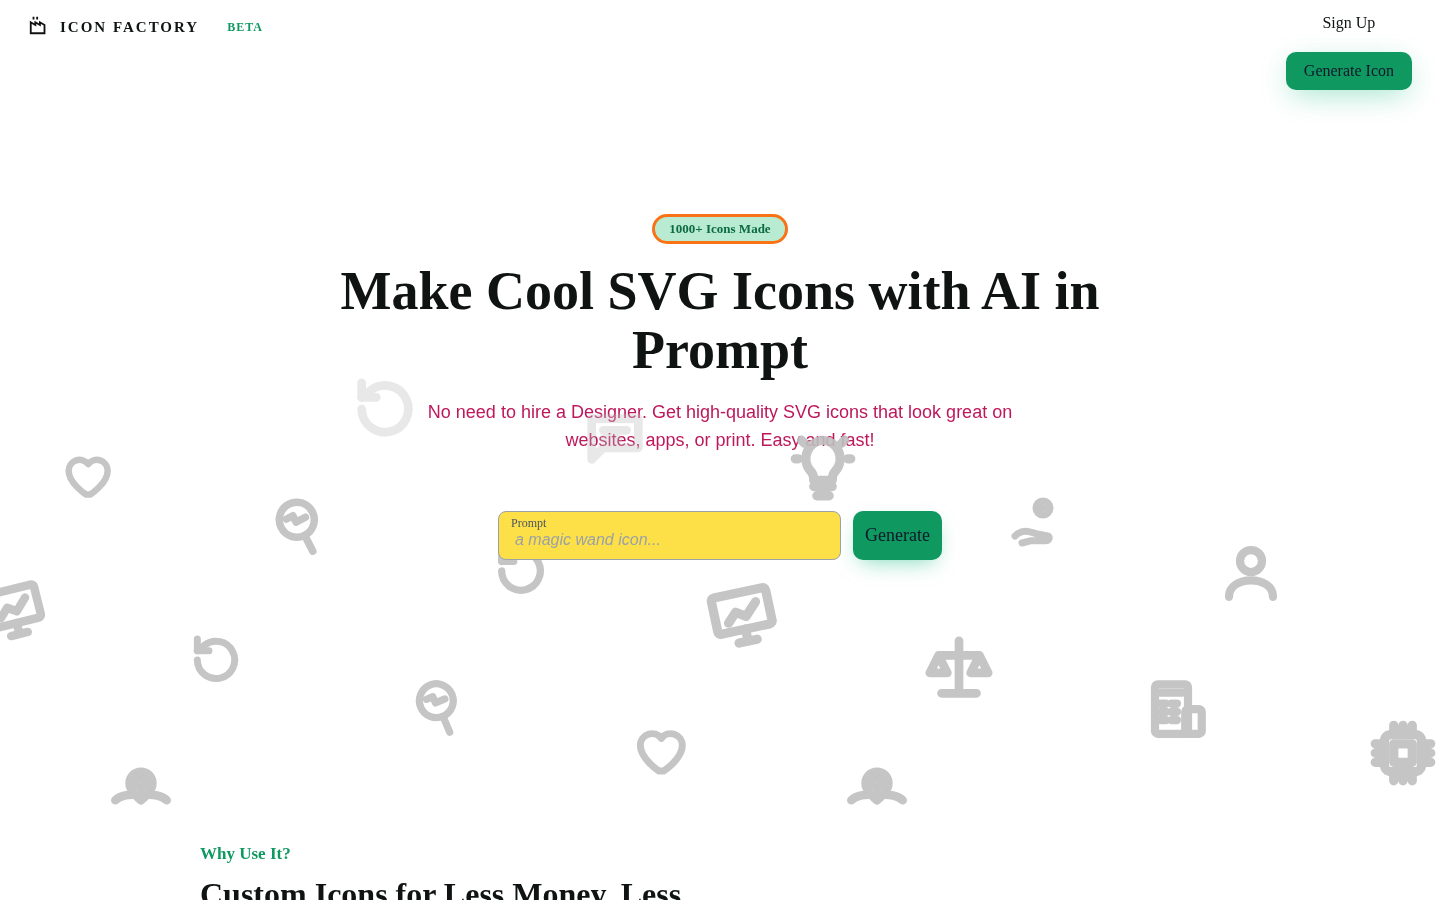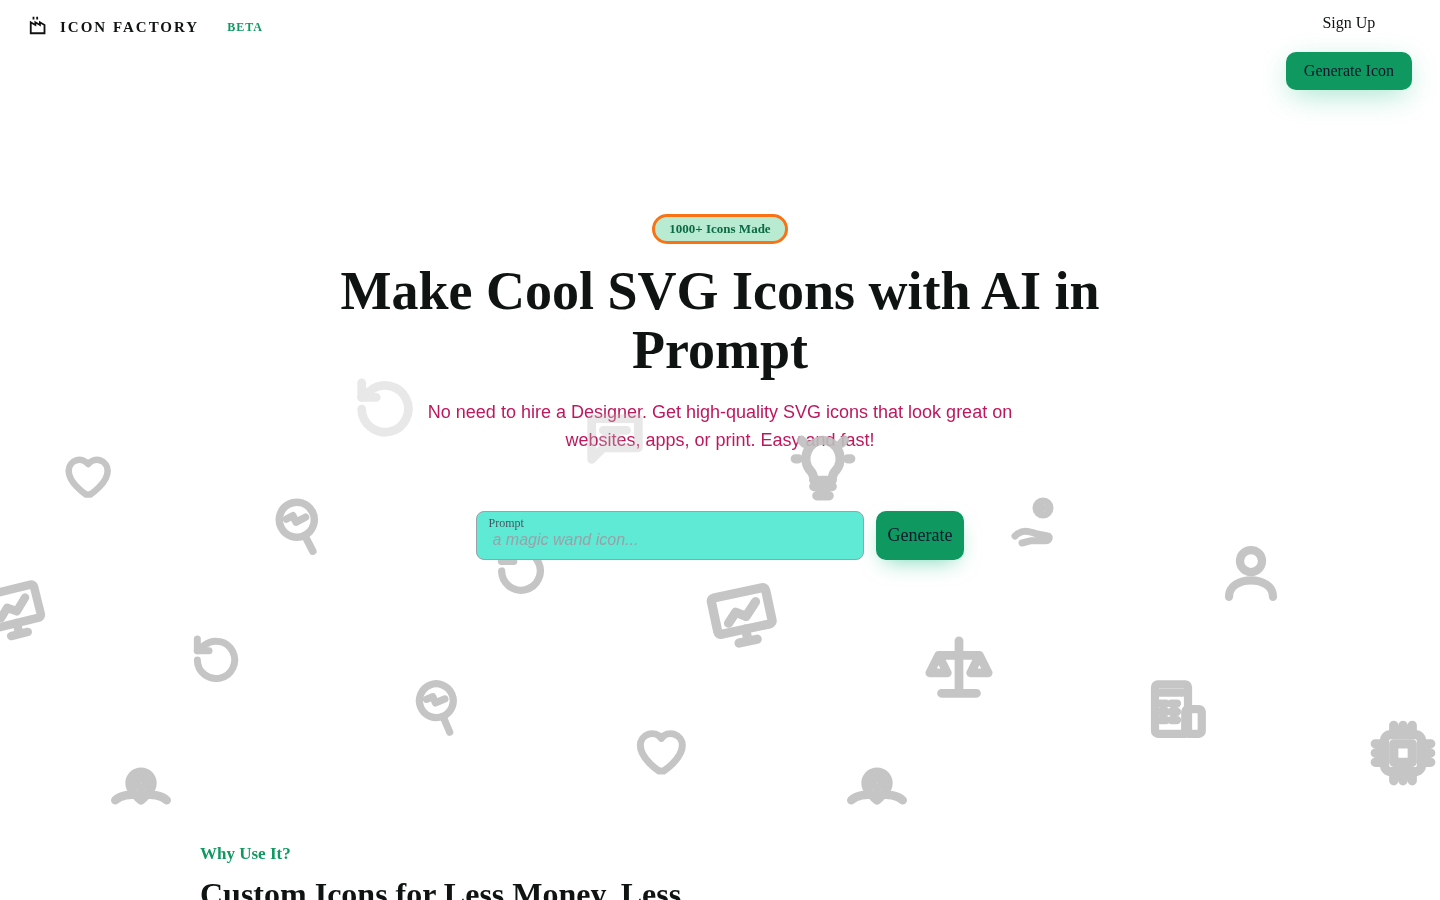--- a/index.html
+++ b/index.html
@@ -24,21 +24,21 @@
   .nav .link{font-size:16px;}
   .btn{cursor:pointer;border:none;border-radius:10px;padding:10px 18px;font-family:inherit;font-size:16px;}
   .btn-primary{background:var(--green);color:#0f172a;box-shadow:0 8px 30px -6px rgba(16,185,129,.45);}
 
   
   .hero{position:relative;text-align:center;padding-top:110px;min-height:700px;}
   .hero .pill{display:inline-block;background:var(--mint);color:#0c6a44;border:3px solid #f97316;padding:4px 14px;border-radius:999px;font-size:13px;font-weight:700;}
   .hero h1{font-size:54px;line-height:1.1;margin:18px auto 18px;max-width:760px;font-weight:700;}
   .hero .sub{font-family:-apple-system,Segoe UI,Helvetica,Arial,sans-serif;color:#be185d;font-size:18px;line-height:1.55;max-width:620px;margin:4px auto;}
   .prompt-row{display:flex;justify-content:center;gap:12px;margin-top:56px;position:relative;z-index:2;}
-  .field{position:relative;width:388px;background:#5eead4;border:1px solid #9aa1a9;border-radius:8px;padding:18px 14px 8px 14px;text-align:left;font-family:inherit;}
+  .field{position:relative;width:343px;background:#fde047;border:1px solid #9aa1a9;border-radius:8px;padding:18px 14px 8px 14px;text-align:left;font-family:inherit;}
   .field .floating{position:absolute;top:4px;left:12px;font-size:12px;color:#4b5563;}
   .field input{width:100%;border:none;background:transparent;outline:none;font-family:Liberation Sans, sans-serif;font-size:16px;color:#4b5563;}
   .field input::placeholder{color:#9aa1a9;font-style:italic;}
   .btn-generate{background:var(--green);color:#0f172a;padding:14px 12px;font-size:18px;box-shadow:0 8px 22px -8px rgba(16,185,129,.6);}
 
   
   .floaters{pointer-events:none;}
   .floaters svg{position:absolute;stroke:#bfbfbf;fill:none;stroke-width:3;stroke-linecap:round;stroke-linejoin:round;opacity:.9;z-index:0;}
 
   

